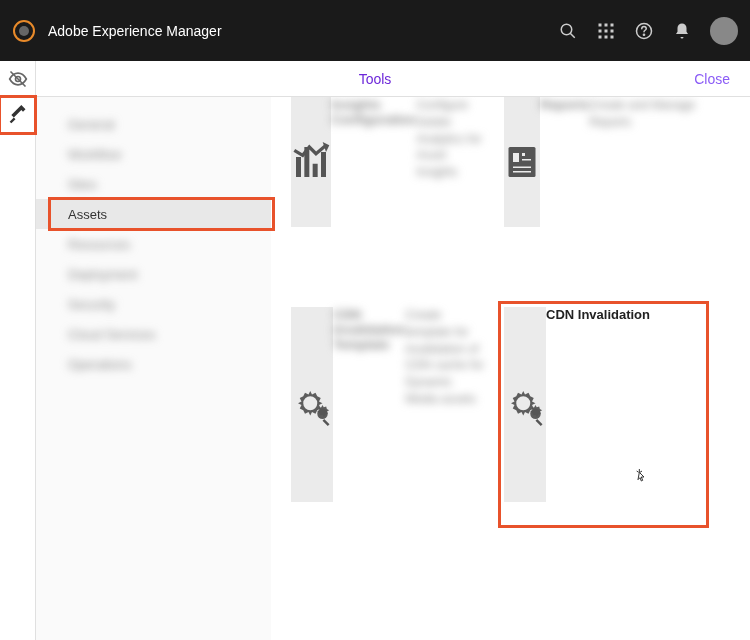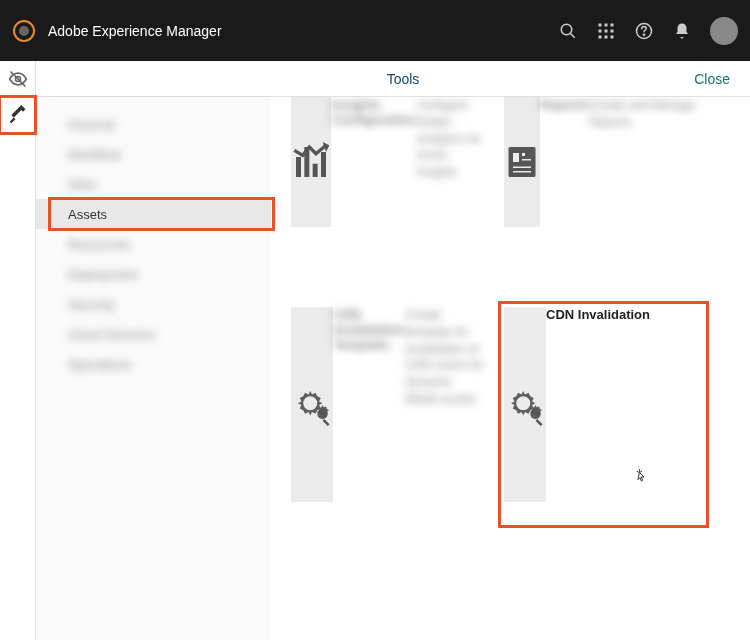--- a/index.html
+++ b/index.html
@@ -9,22 +9,22 @@
 .adobe-logo { width: 24px; height: 24px; margin-right: 12px; display: flex; align-items: center; justify-content: center; }
 .adobe-logo-circle { width: 22px; height: 22px; border: 2px solid #e88a2a; border-radius: 50%; display: flex; align-items: center; justify-content: center; }
 .adobe-logo-inner { width: 10px; height: 10px; background: #666; border-radius: 50%; }
 .brand-title { font-size: 14px; font-weight: 400; flex: 1; }
 .top-actions { display: flex; gap: 18px; align-items: center; }
 .top-icon { width: 20px; height: 20px; display: flex; align-items: center; justify-content: center; color: #ccc; cursor: pointer; }
 .avatar { width: 28px; height: 28px; border-radius: 50%; background: #888; }
 
 .tools-bar { height: 36px; border-bottom: 1px solid #e0e0e0; display: flex; align-items: center; position: relative; }
 .rail-toggle { width: 36px; height: 36px; display: flex; align-items: center; justify-content: center; border-right: 1px solid #e0e0e0; }
-.tools-title { position: absolute; left: 50%; transform: translateX(-50%); font-size: 14px; color: #0c4a6e; margin-left: 28px; }
-.close-link { margin-left: auto; margin-right: 20px; font-size: 14px; color: #0f766e; cursor: pointer; }
+.tools-title { position: absolute; left: 50%; transform: translateX(-50%); font-size: 14px; color: #6d28d9; }
+.close-link { margin-left: auto; margin-right: 20px; font-size: 14px; color: #8b5cf6; cursor: pointer; }
 
 .main { display: flex; height: calc(640px - 84px); }
 .left-rail { width: 36px; border-right: 1px solid #e0e0e0; display: flex; flex-direction: column; }
 .rail-icon { height: 36px; display: flex; align-items: center; justify-content: center; position: relative; }
 .rail-highlight { position: absolute; top: -2px; left: -2px; right: -2px; bottom: -2px; border: 3px solid #e8522b; pointer-events: none; }
 
 .nav-col { width: 235px; background: #fafafa; padding: 12px 0; }
 .nav-item { height: 30px; display: flex; align-items: center; padding: 0 32px; font-size: 13px; color: #333; cursor: pointer; position: relative; }
 .nav-item.blurred { filter: blur(4px); color: #888; pointer-events: none; }
 .nav-item.selected { background: #e8e8e8; }

